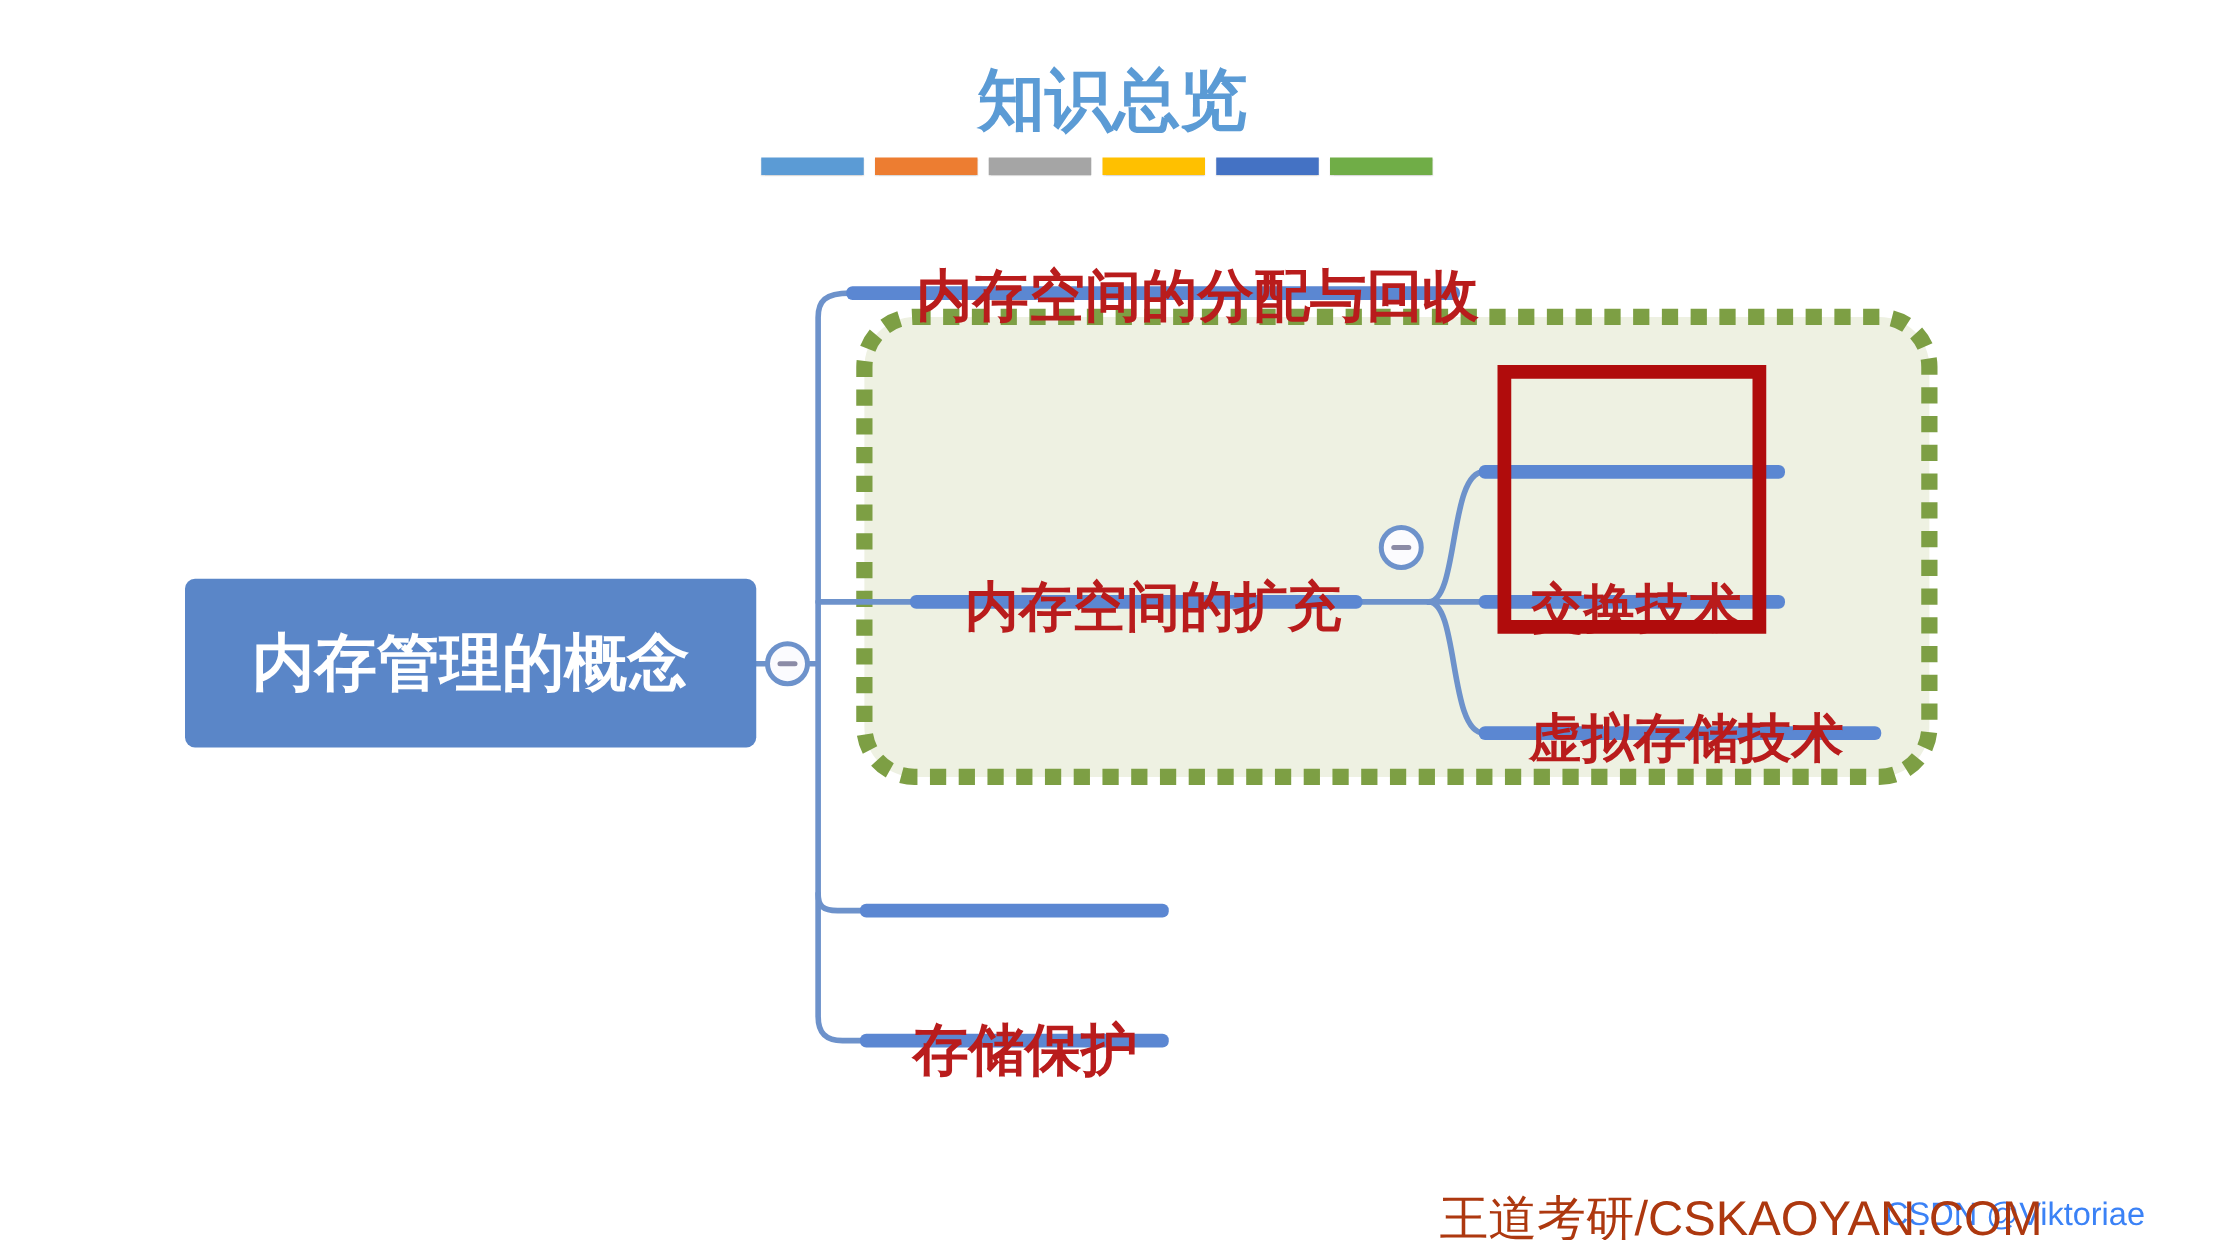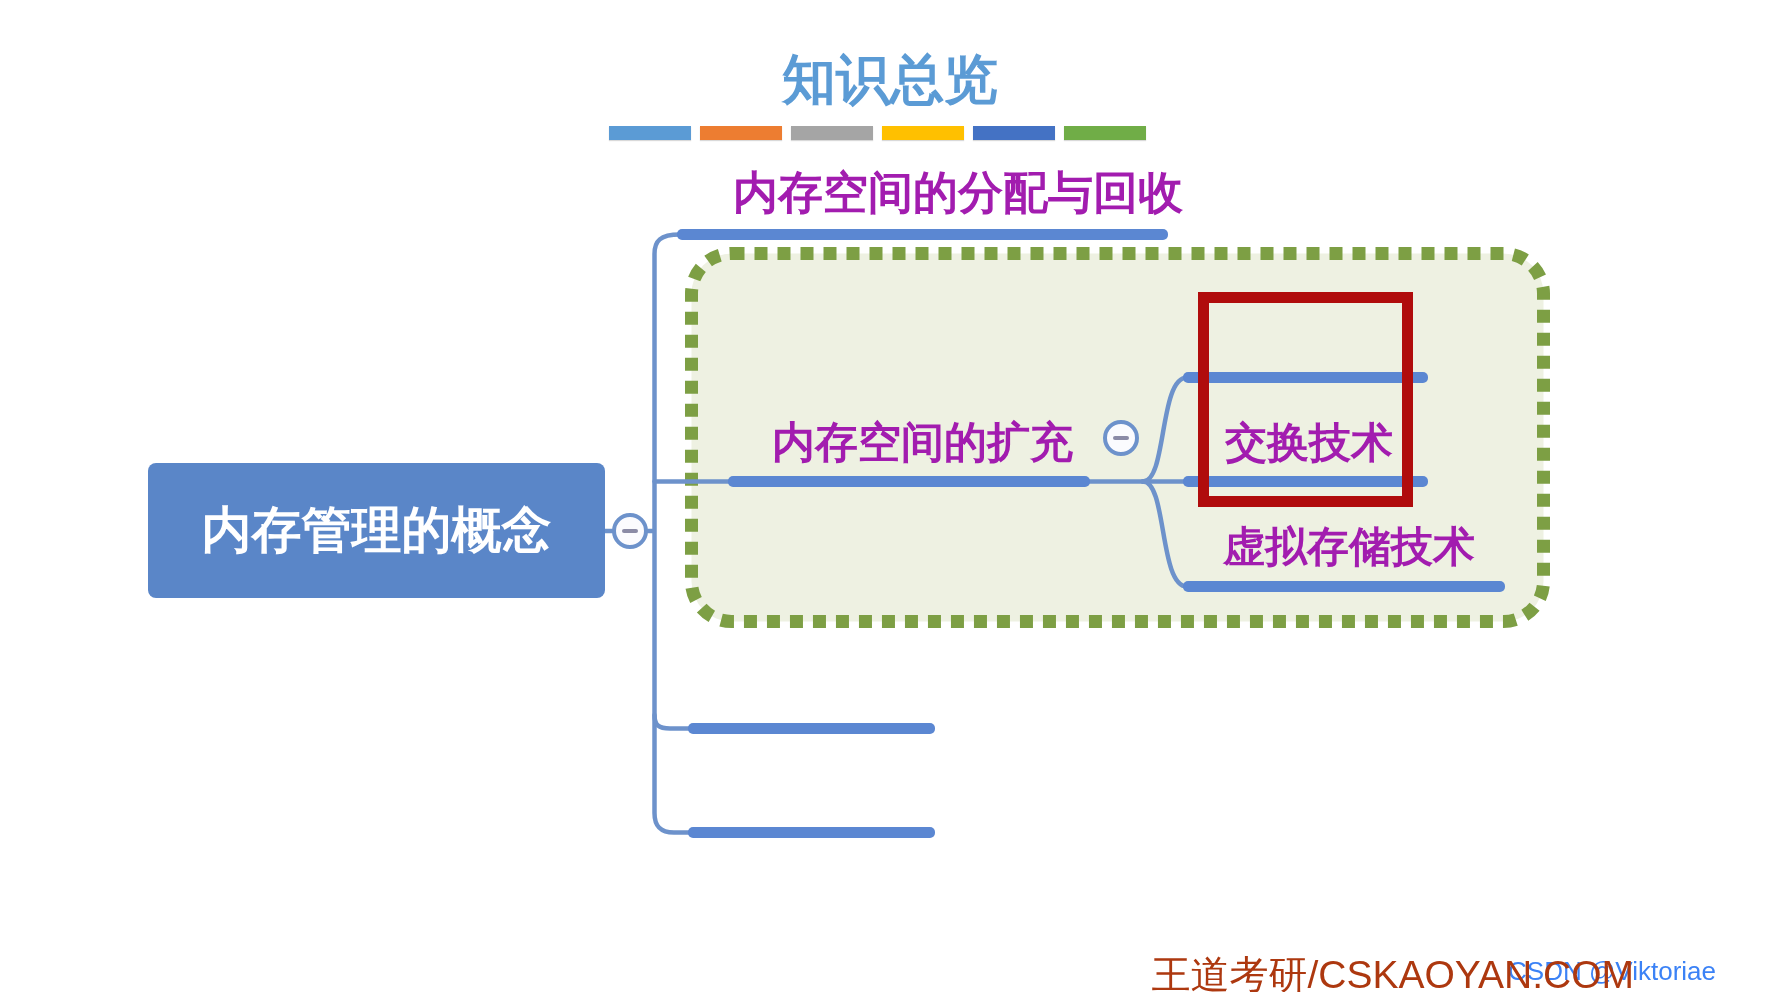--- a/index.html
+++ b/index.html
@@ -3,21 +3,21 @@
 <meta charset="utf-8">
 <style>
   html,body{margin:0;padding:0;background:#fff;}
   .canvas{position:relative;width:1732px;height:992px;background:#ffffff;overflow:hidden;
           font-family:"Liberation Sans",sans-serif;}
   .title{position:absolute;left:782px;top:44px;font-family:"Liberation Serif",serif;
          font-weight:bold;font-size:54px;letter-spacing:0px;white-space:nowrap;z-index:2;}
   .pbar{position:absolute;top:126px;width:82px;height:14px;z-index:2;box-shadow:0 1px 1px rgba(0,0,0,.15);}
   svg.lines{position:absolute;left:0;top:0;z-index:1;}
   .bar{position:absolute;height:11px;border-radius:5px;z-index:2;}
-  .topic{position:absolute;font-weight:bold;color:#a21caf;white-space:nowrap;line-height:1.1;z-index:2;}
+  .topic{position:absolute;font-weight:bold;color:#b91c1c;white-space:nowrap;line-height:1.1;z-index:2;margin-top:44px;}
   .rootnode{position:absolute;left:148px;top:463px;width:457px;height:135px;border-radius:8px;
             display:flex;align-items:center;justify-content:center;color:#ffffff;font-weight:bold;
             font-size:50px;white-space:nowrap;z-index:2;}
   .collapse{position:absolute;width:28px;height:28px;border:4px solid;border-radius:50%;
             background:#fbfbfe;display:flex;align-items:center;justify-content:center;z-index:3;cursor:pointer;}
   .collapse .minus{width:16px;height:4.5px;border-radius:2px;}
   .redbox{position:absolute;left:1198px;top:292px;width:215px;height:215px;border:11px solid;
           box-sizing:border-box;z-index:4;}
   .wm-red{position:absolute;right:98px;top:948px;font-size:39px;white-space:nowrap;z-index:6;}
   .wm-gray{position:absolute;right:16px;top:956px;font-size:26px;white-space:nowrap;z-index:5;}
@@ -58,20 +58,21 @@
   <div class="bar" style="left: 688px; top: 827px; width: 247px; background: rgb(91, 135, 210);"></div>
 
   <div class="rootnode" style="background: rgb(90, 134, 200);">
     <span>内存管理的概念</span>
   </div>
 
   <div class="topic" style="left:733px;top:168px;font-size:45px">内存空间的分配与回收</div>
   <div class="topic" style="left:772px;top:419px;font-size:43px">内存空间的扩充</div>
   <div class="topic" style="left:1225px;top:420px;font-size:42px">交换技术</div>
   <div class="topic" style="left:1223px;top:524px;font-size:42px">虚拟存储技术</div>
+  <div class="topic" style="left:730px;top:771px;font-size:45px">存储保护</div>
 
   <div class="collapse" style="left: 612px; top: 513px; border-color: rgb(109, 146, 203);">
     <span class="minus" style="background: rgb(139, 139, 166);"></span>
   </div>
   <div class="collapse" style="left: 1103px; top: 420px; border-color: rgb(109, 146, 203);">
     <span class="minus" style="background: rgb(139, 139, 166);"></span>
   </div>
 
   <div class="redbox" style="border-color: rgb(176, 12, 12);"></div>
 

